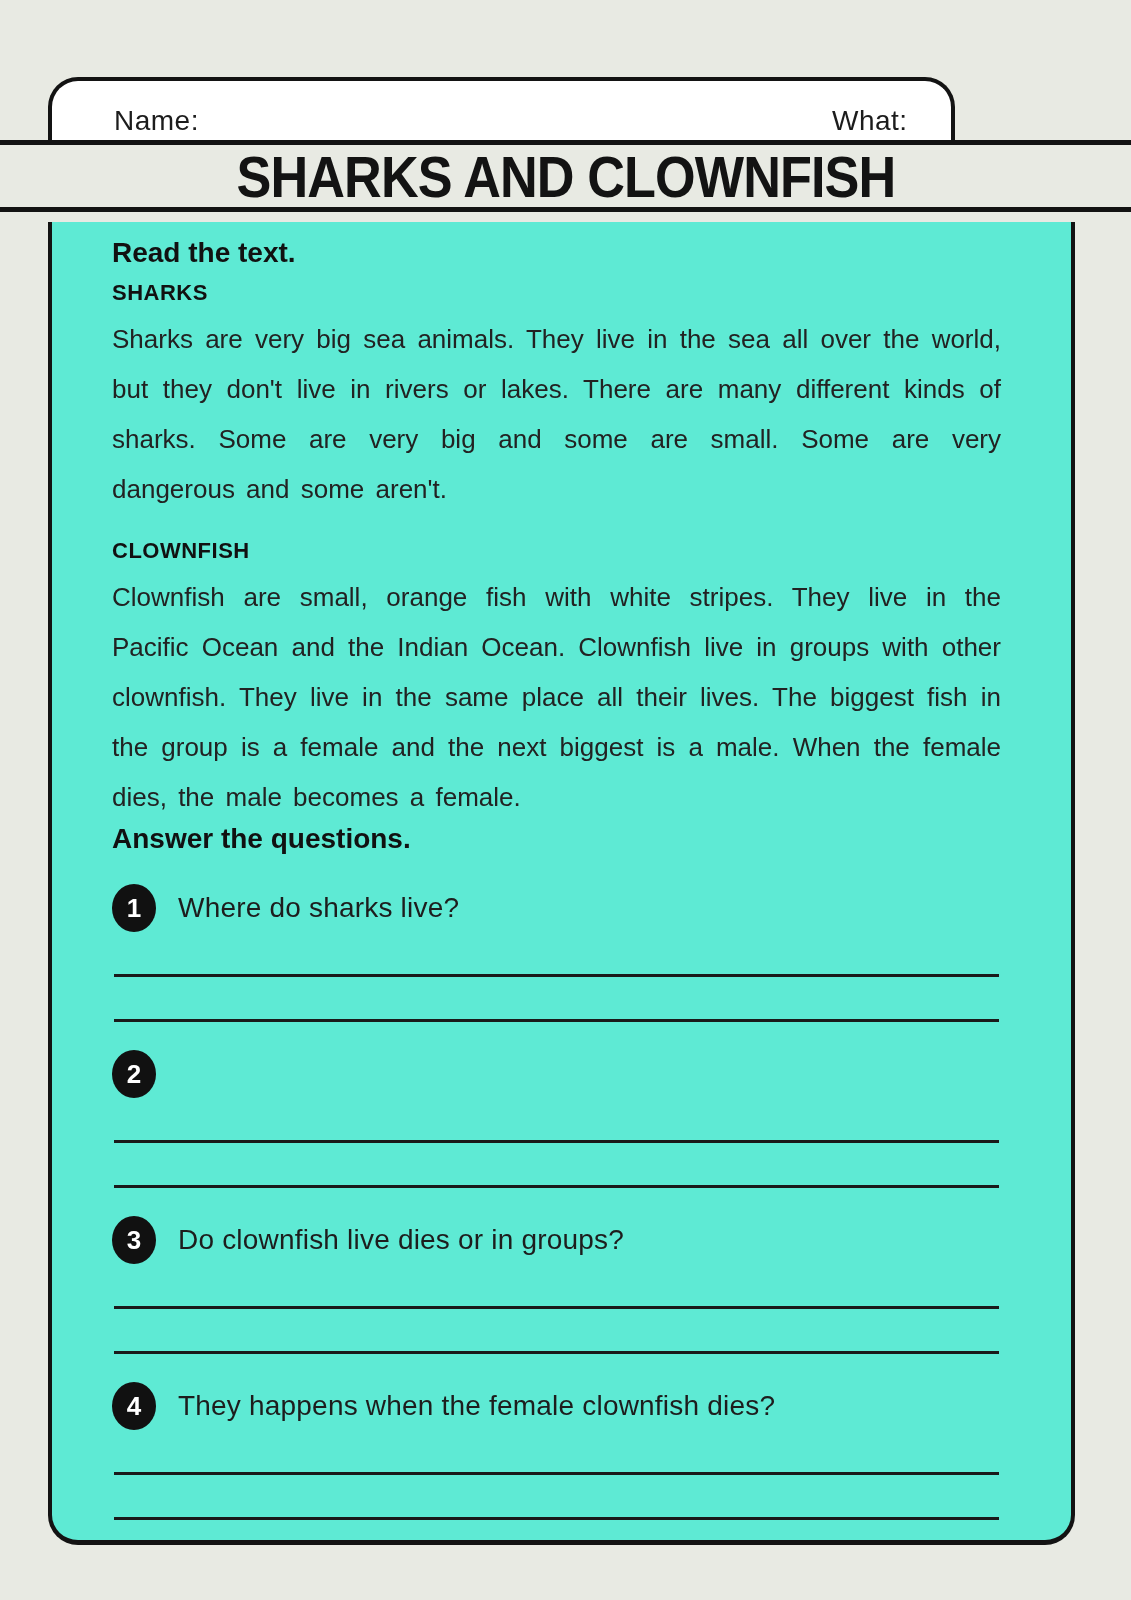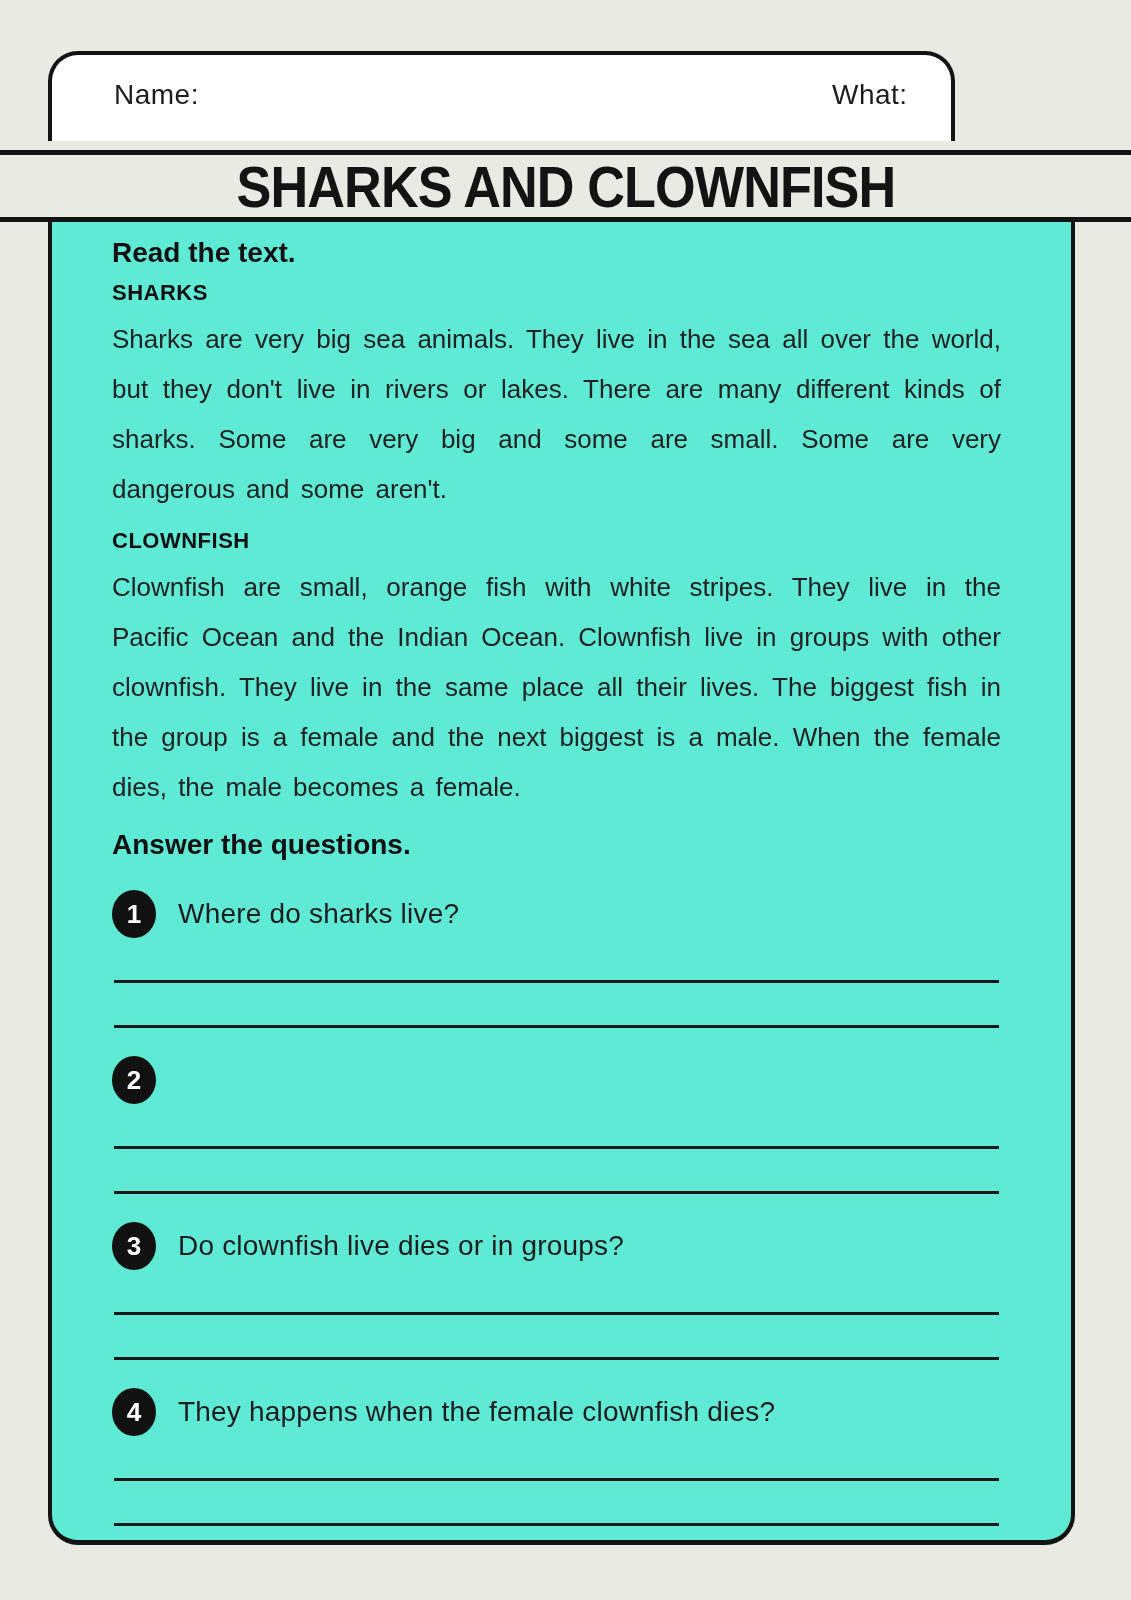--- a/index.html
+++ b/index.html
@@ -8,21 +8,21 @@
     background: #e8eae3;
     font-family: "Liberation Sans", sans-serif;
     color: #151515;
     overflow: hidden;
   }
   .page { position: relative; width: 1131px; height: 1600px; }
 
   
   .namebox {
     position: absolute;
-    left: 48px; top: 51px;
+    left: 48px; top: 77px;
     width: 907px; height: 90px;
     background: #ffffff;
     border: 4px solid #131313;
     border-bottom: none;
     border-radius: 30px 30px 0 0;
   }
   .namebox .label {
     position: absolute;
     top: 24px;
     font-size: 28px;
@@ -33,21 +33,21 @@
   .date-label { left: 780px; }
   .fill-field {
     position: absolute; top: 20px; height: 40px;
   }
   .name-field { left: 160px; width: 540px; }
   .date-field { left: 880px; width: 170px; }
 
   
   .titleband {
     position: absolute;
-    left: 0; top: 150px;
+    left: 0; top: 140px;
     width: 1131px; height: 72px;
     background: #e8eae3;
     border-top: 5px solid #131313;
     border-bottom: 5px solid #131313;
     display: flex; align-items: center; justify-content: center;
   }
   .titleband h1 {
     font-size: 58px;
     font-weight: 900;
     letter-spacing: -1px;
@@ -75,32 +75,32 @@
     font-weight: 700;
     line-height: 34px;
     color: #111;
   }
   .instr + .minihead { margin-top: 10px; }
   .minihead {
     font-size: 22px;
     font-weight: 800;
     line-height: 26px;
     letter-spacing: 0.5px;
-    margin-top: 14px;
+    margin-top: 24px;
     color: #111;
   }
   .para {
     margin-top: 8px;
     font-size: 26px;
     line-height: 50px;
     text-align: justify;
     word-spacing: 4px;
     color: #222;
   }
-  .answer-head { margin-top: 16px; }
+  .answer-head { }
 
   .qblock { margin-top: 28px; }
   .qrow {
     display: flex;
     align-items: center;
     gap: 22px;
     height: 48px;
   }
   .qnum {
     flex: 0 0 auto;

